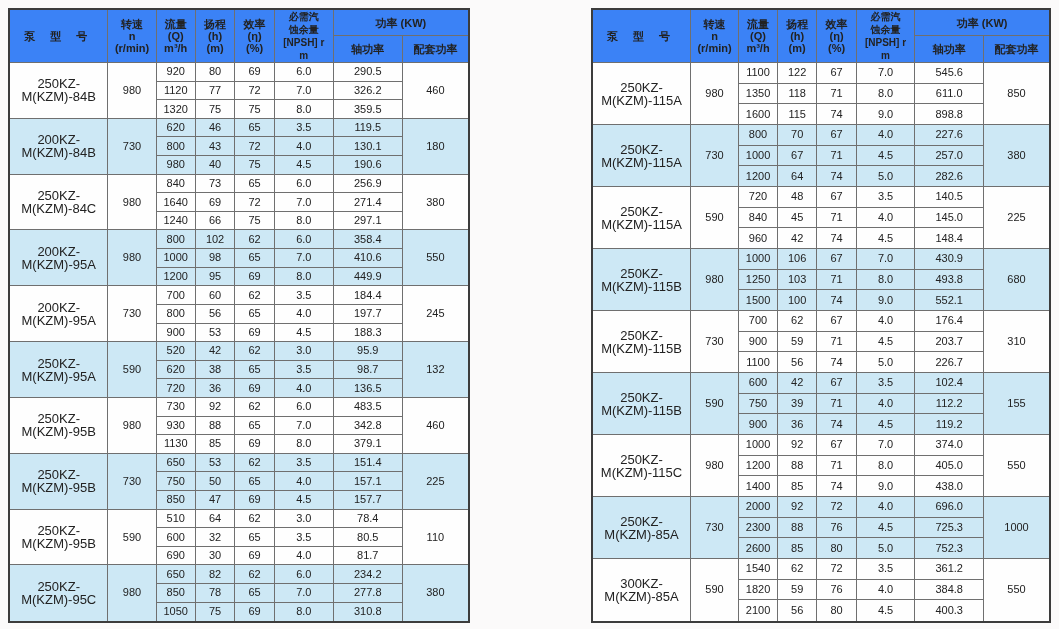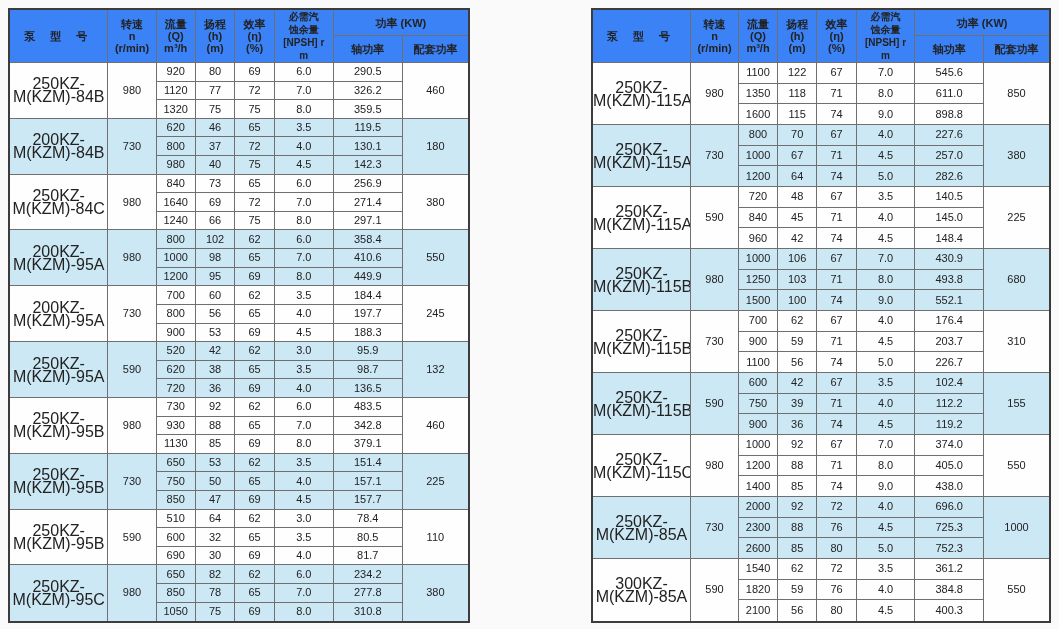--- a/index.html
+++ b/index.html
@@ -35,21 +35,21 @@
   th {
     background: #3b82f6;
     font-weight: bold;
     font-size: 11px;
     line-height: 12px;
     white-space: pre-line;
   }
   th.model-h { letter-spacing: 6px; }
   th.npsh-h  { font-size: 10px; line-height: 13px; }
   td { font-size: 11px; line-height: 13px; }
-  td.model { font-size: 16px; }
+  td.model { font-size: 13px; }
   tr.blue  td { background: #cde8f5; }
   tr.white td { background: #fefefe; }
   tr.grp-top td { border-top-color: #3f3f3f; }
 </style>
 </head>
 <body>
 
 <table class="pump-table" id="t-left">
   <colgroup>
     <col style="width:21.5%">
@@ -117,31 +117,31 @@
         <td rowspan="3">730</td>
         <td>620</td>
         <td>46</td>
         <td>65</td>
         <td>3.5</td>
         <td>119.5</td>
         <td rowspan="3">180</td>
       </tr>
       <tr class="blue">
         <td>800</td>
-        <td>37</td>
+        <td>43</td>
         <td>72</td>
         <td>4.0</td>
         <td>130.1</td>
       </tr>
       <tr class="blue">
         <td>980</td>
         <td>40</td>
         <td>75</td>
         <td>4.5</td>
-        <td>142.3</td>
+        <td>190.6</td>
       </tr>
       <tr class="white grp-top">
         <td rowspan="3" class="model">250KZ-M(KZM)-84C</td>
         <td rowspan="3">980</td>
         <td>840</td>
         <td>73</td>
         <td>65</td>
         <td>6.0</td>
         <td>256.9</td>
         <td rowspan="3">380</td>

